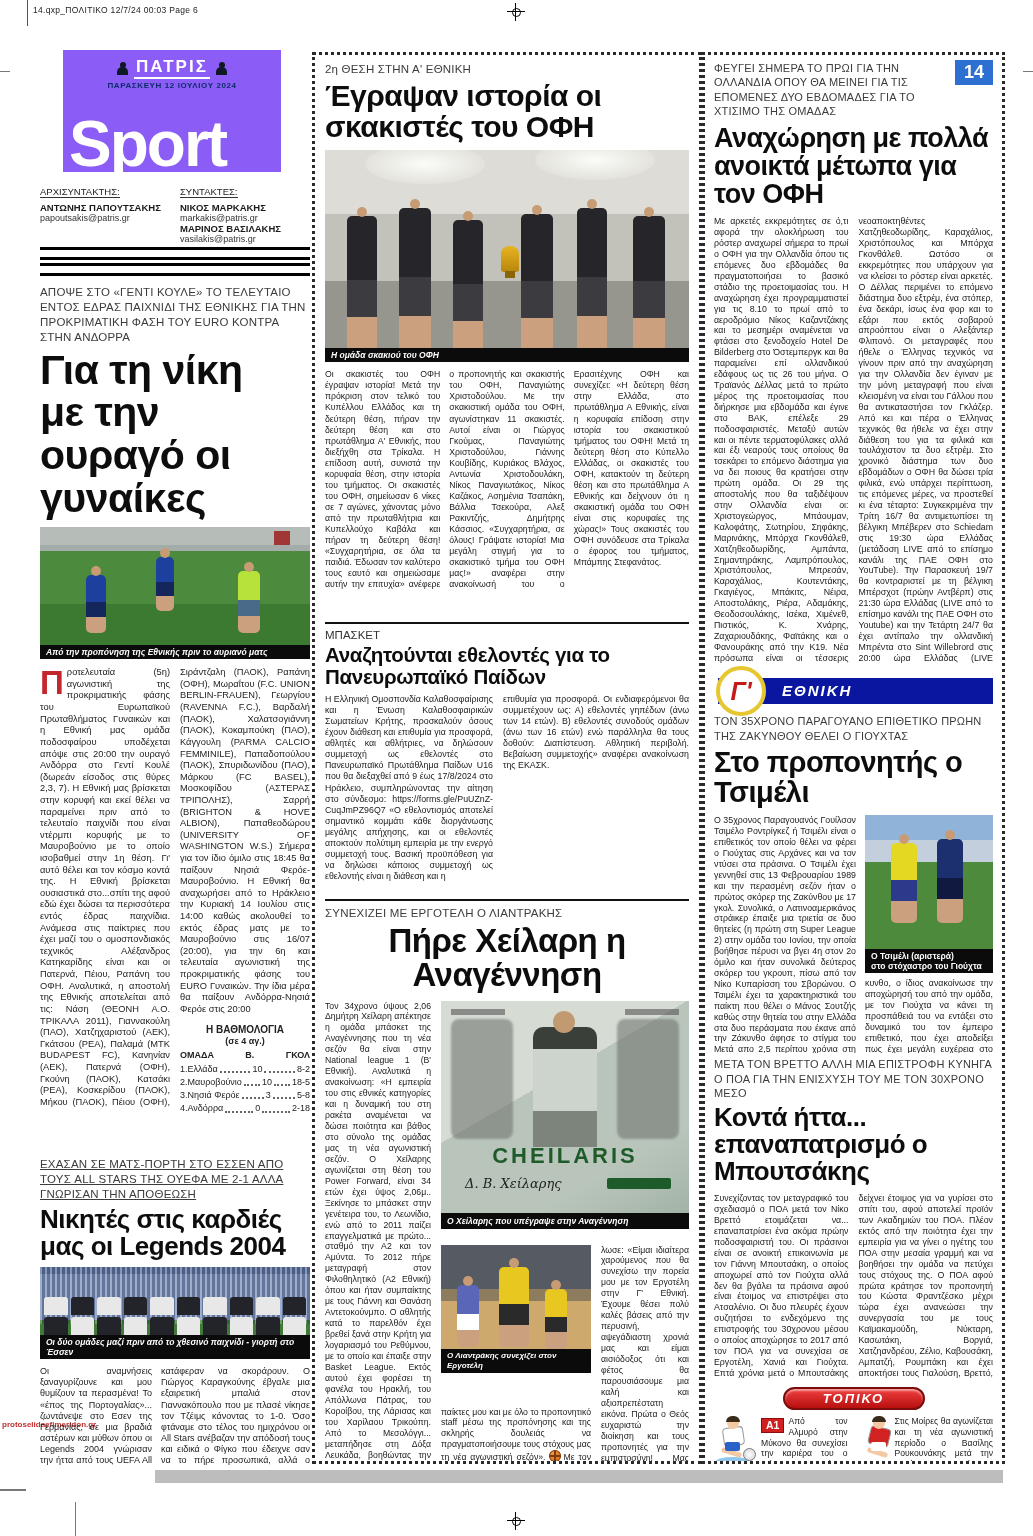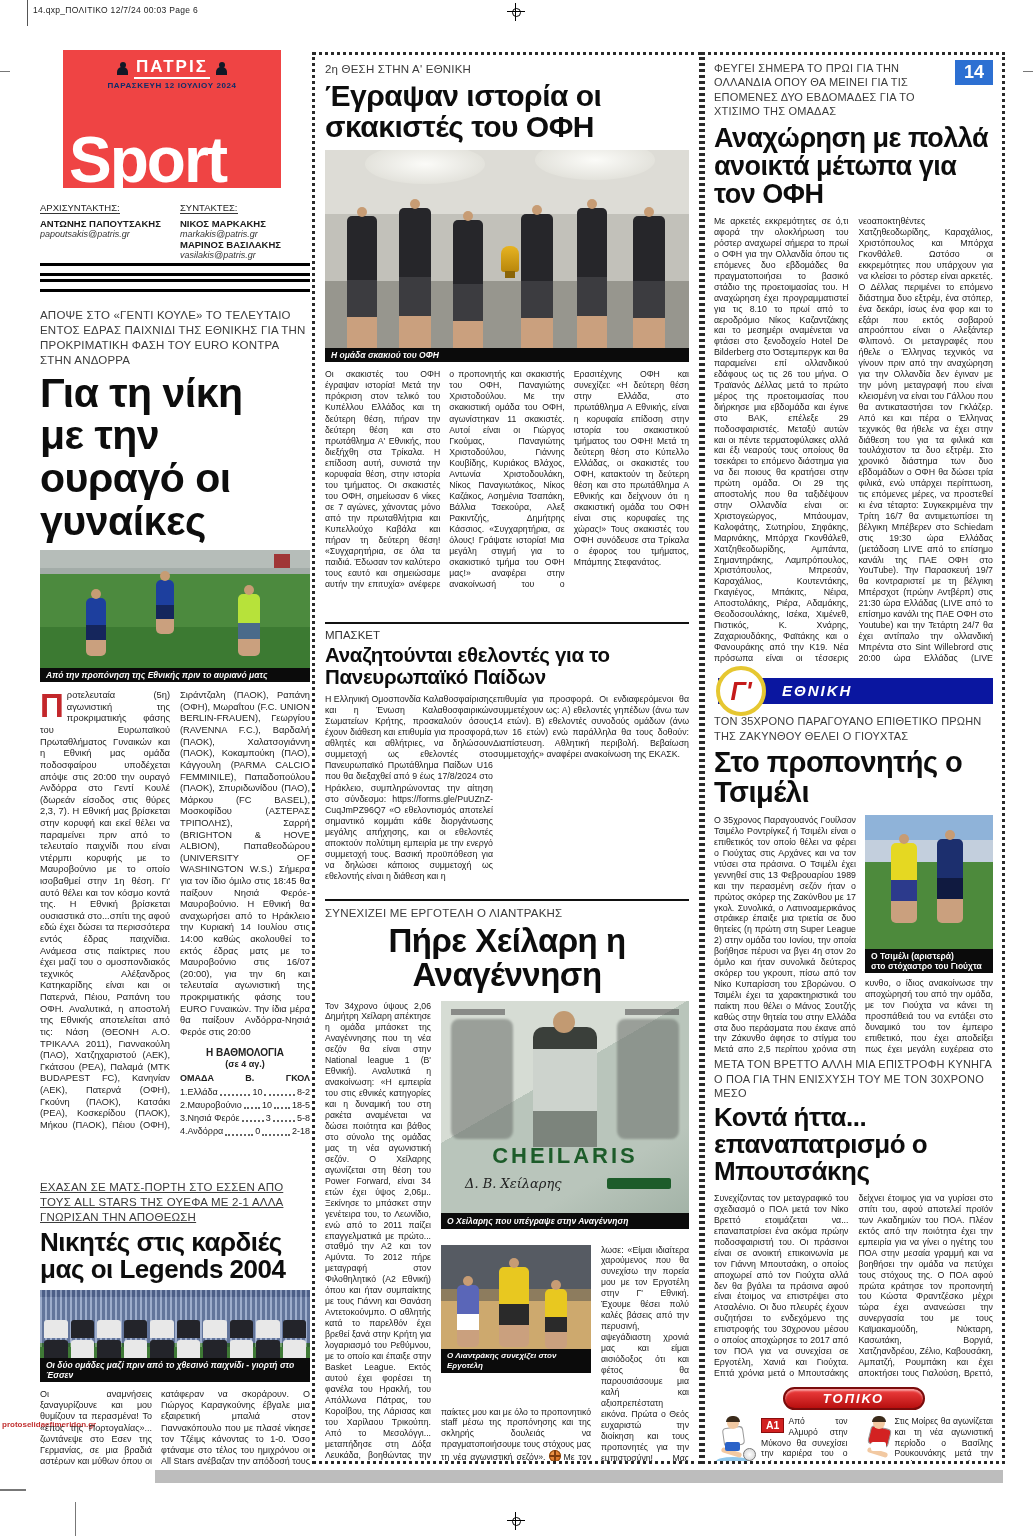--- a/index.html
+++ b/index.html
@@ -19,35 +19,35 @@
   .kicker{font-size:11.5px;line-height:1.3;color:#3c3c3c;letter-spacing:.2px;}
   .headline{font-weight:800;color:#0d0d0d;letter-spacing:-.5px;line-height:1.04;}
   .bodytxt{font-size:9.3px;line-height:1.25;text-align:justify;color:#222;}
   .cap{position:absolute;left:0;right:0;bottom:0;background:#0b0b0b;color:#fff;font-size:8.5px;font-weight:bold;font-style:italic;padding:2px 6px;line-height:1.2;}
   .divline{border-top:2px solid #111;margin:7px 0 5px;}
   .ph{position:relative;overflow:hidden;background:#888;}
   .fg{position:absolute;border-radius:5px;background:linear-gradient(180deg,var(--s,#224) 0 46%,var(--p,#15265c) 46% 72%,#caa07e 72% 100%);}
   .fg::before{content:'';position:absolute;top:-9px;left:50%;margin-left:-5px;width:10px;height:10px;border-radius:50%;background:#c79c74;}
   
   .leftcol{position:absolute;left:40px;top:50px;width:270px;height:1415px;overflow:hidden;}
-  .logobox{width:218px;height:138px;margin-left:23px;background:#ef4444;position:relative;color:#fff;}
+  .logobox{width:218px;height:122px;margin-left:23px;background:#8b5cf6;position:relative;color:#fff;}
   .patris-row{display:flex;align-items:center;justify-content:center;gap:6px;padding-top:7px;}
   .patris{font-weight:800;font-size:17px;letter-spacing:2px;border-bottom:2px solid #fff;padding:0 2px;}
   .bust{position:relative;width:11px;height:13px;}
   .bust::before{content:'';position:absolute;left:3px;top:0;width:6px;height:6px;border-radius:50%;background:#101826;}
   .bust::after{content:'';position:absolute;left:0;top:5px;width:11px;height:8px;border-radius:5px 5px 0 0;background:#101826;}
   .logodate{text-align:center;font-size:8px;font-weight:bold;color:#0c2d6b;letter-spacing:.6px;margin-top:2px;}
   .sportword{position:absolute;left:6px;bottom:-2px;font-size:64px;font-weight:800;letter-spacing:-2px;color:#fff;line-height:.9;}
   .editors{display:flex;gap:10px;margin-top:14px;}
   .ed-col{flex:1;font-size:9px;}
   .ed-role{font-size:9.5px;color:#222;border-bottom:1px solid #333;display:inline-block;margin-bottom:4px;}
   .ed-name{font-weight:800;font-size:9.5px;}
-  .ed-mail{font-style:italic;color:#333;}
+  .ed-mail{color:#333;}
   .drule{height:7px;border-top:3px solid #000;border-bottom:3px solid #000;margin-top:3px;}
-  .lk{margin-top:16px;}
+  .lk{margin-top:9px;}
   .h-women{font-size:41px;width:256px;margin:4px 0 8px;}
   .ph-women{width:270px;height:132px;background:linear-gradient(180deg,#b6bdb9 0 14%,#a3aca8 14% 18%,#4c8a3e 18% 58%,#3c7a32 58% 100%);}
   .ph-women .door{position:absolute;right:20px;top:4px;width:16px;height:14px;background:#a03636;}
   .body-women{margin-top:8px;height:468px;overflow:hidden;column-count:2;column-gap:10px;font-size:9.3px;}
   .drop{float:left;color:#c3272b;font-size:33px;line-height:.78;font-weight:800;padding:3px 3px 0 0;}
   .standings{break-inside:avoid;margin-top:8px;font-size:9px;}
   .st-title{text-align:center;font-weight:800;font-size:10px;}
   .st-sub{text-align:center;font-weight:800;font-size:9px;margin-bottom:3px;}
   .st-head{display:flex;font-weight:800;margin-bottom:2px;}
   .st-row{display:flex;align-items:flex-end;margin-top:2px;}
@@ -65,21 +65,21 @@
   
   .midcol{position:absolute;left:312px;top:52px;width:390px;height:1412px;border:3px dotted #2a2a2a;box-sizing:border-box;padding:7px 10px;overflow:hidden;}
   .h-chess{font-size:30px;margin:3px 0 8px;}
   .ph-chess{width:364px;height:212px;background:linear-gradient(180deg,#dddcd6 0 30%,#c2c1ba 30% 62%,#97968e 62% 100%);}
   .umb{position:absolute;width:120px;height:40px;border-radius:50%;background:radial-gradient(#fbfbf8,#d9d8d0);}
   .trophy{position:absolute;left:176px;top:96px;width:18px;height:26px;background:linear-gradient(180deg,#e7b422,#b8860b);border-radius:8px 8px 3px 3px;}
   .trophy::after{content:'';position:absolute;left:4px;bottom:-6px;width:10px;height:7px;background:#8a6508;}
   .body-chess{margin-top:7px;height:246px;overflow:hidden;column-count:3;column-gap:9px;font-size:8.7px;line-height:1.27;text-align:justify;}
   .seclabel{font-size:11.5px;color:#333;margin-top:2px;}
   .h-vol{font-size:20.5px;margin:3px 0 7px;letter-spacing:-.3px;}
-  .volgrid{display:flex;height:198px;overflow:hidden;}
+  .volgrid{display:flex;gap:10px;height:198px;overflow:hidden;}
   .vol-l{width:168px;font-size:8.8px;line-height:1.26;text-align:justify;}
   .vol-r{flex:1;font-size:8.8px;line-height:1.26;text-align:justify;}
   .fibabanner{width:100%;height:84px;background:linear-gradient(135deg,#2740c4,#2f55d8);border:1px solid #1b2f92;border-radius:3px;position:relative;overflow:hidden;margin-bottom:5px;}
   .fb-shapes{position:absolute;left:10px;top:12px;width:58px;height:58px;}
   .fb-shapes i{position:absolute;border-radius:10px;}
   .fb-mark{position:absolute;right:84px;top:10px;font-size:8px;font-weight:800;color:#fff;border:1.4px solid #fff;border-radius:8px;padding:1px 7px;}
   .fb-title{position:absolute;right:12px;top:28px;font-size:14.5px;font-weight:800;color:#fff;letter-spacing:.4px;}
   .fb-sub{position:absolute;right:26px;top:48px;font-size:7px;font-weight:800;color:#102064;background:#ef9a3e;padding:1px 6px;border-radius:2px;letter-spacing:.5px;}
   .h-cheil{font-size:33px;margin:3px 0 8px;text-align:center;}
   .cheilgrid{position:relative;height:498px;}

